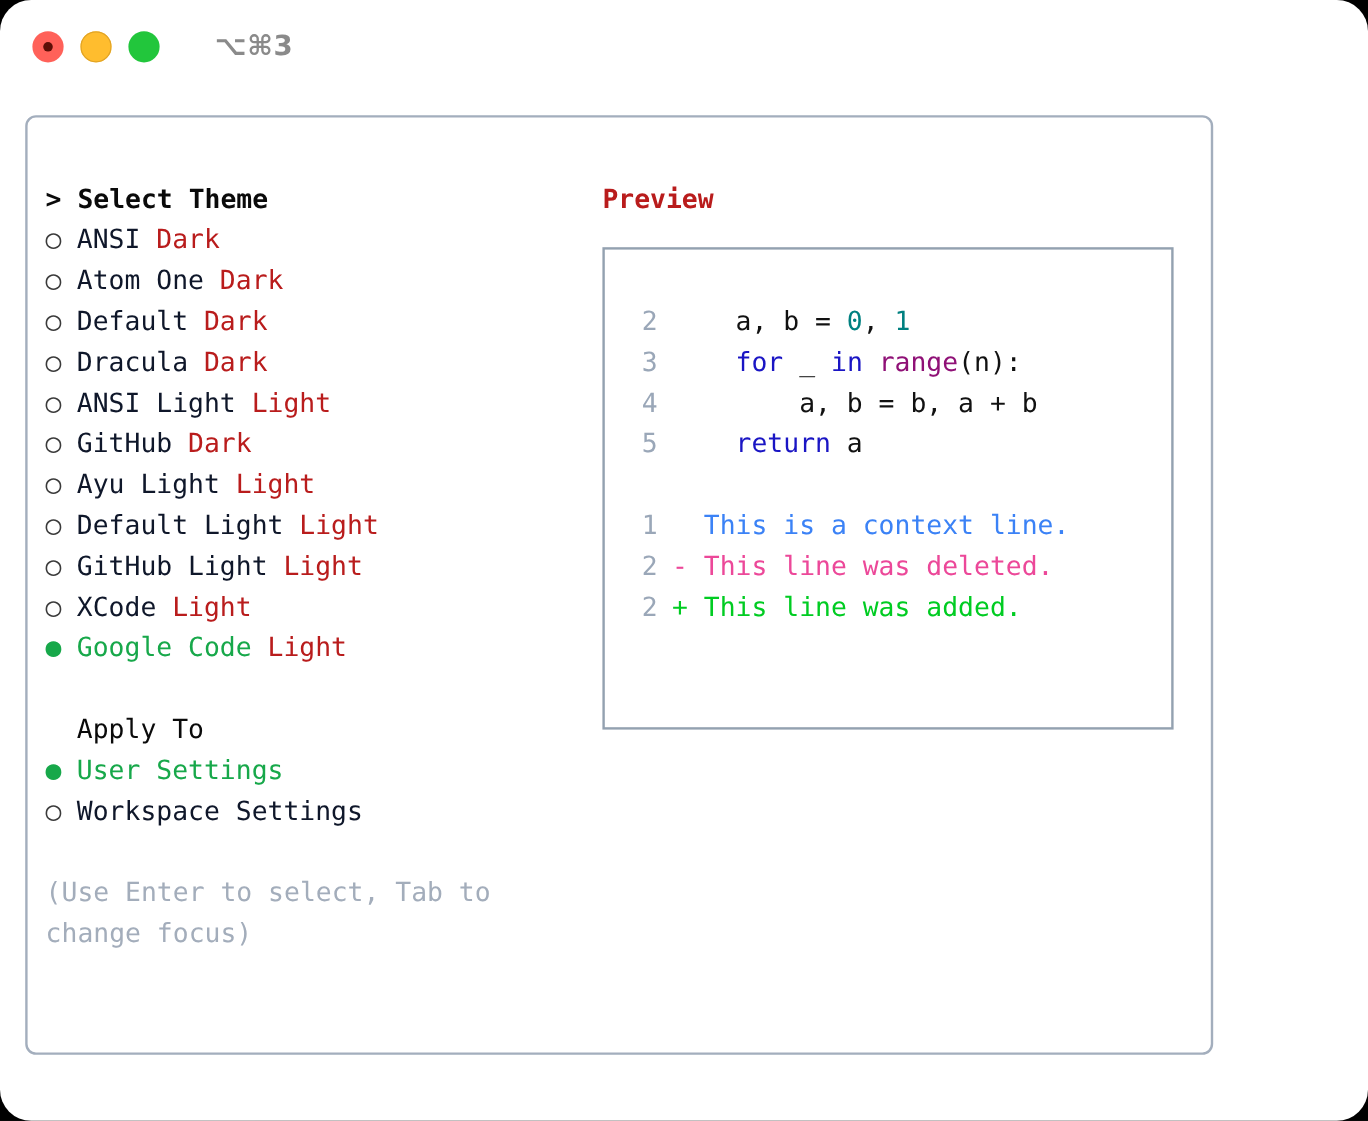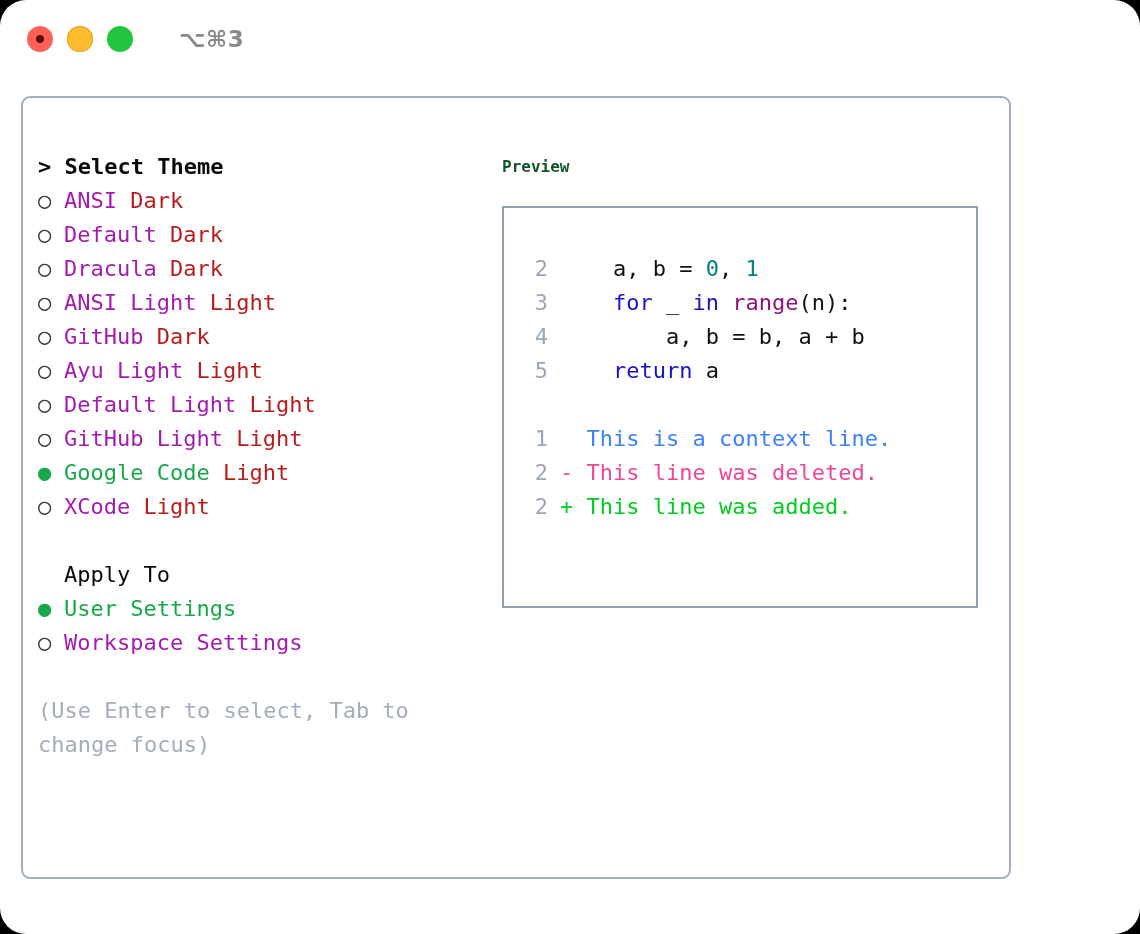--- a/index.html
+++ b/index.html
@@ -114,21 +114,21 @@
     color: #1a1a1a;
     white-space: pre;
   }
   .bullet {
     display: inline-block;
     width: 26px;
     color: #3a3a3a;
   }
   .option-row.selected .bullet { color: #17a84a; }
   .option-row.selected .opt-name { color: #17a84a; }
-  .opt-name { color: #a21caf; }
+  .opt-name { color: #0f172a; }
   .opt-tag  { color: #b91c1c; }
 
   .spacer-sm { height: 34px; }
   .spacer-md { height: 34px; }
 
   .hint {
     font-size: 22px;
     line-height: 34px;
     color: #a3adbb;
     width: 420px;
@@ -136,24 +136,24 @@
   }
 
   
   .right-col {
     position: absolute;
     left: 479px;
     top: 52px;
     width: 490px;
   }
   .preview-title {
-    font-size: 16px;
+    font-size: 22px;
     line-height: 34px;
     font-weight: bold;
-    color: #14532d;
+    color: #b91c1c;
   }
   .preview-box {
     margin-top: 22px;
     width: 476px;
     height: 402px;
     border: 2px solid #93a1b0;
     background: #ffffff;
     box-sizing: border-box;
     padding: 44px 0 0 18px;
   }
@@ -196,29 +196,30 @@
 
   <div class="panel">
     <div class="columns">
 
       <div class="left-col">
 
         <div class="section-header">&gt; Select Theme</div>
 
         <div id="theme-list">
             <div class="option-row"><span class="bullet">○</span><span class="opt-name">ANSI</span><span class="opt-tag"> Dark</span></div>
+            <div class="option-row"><span class="bullet">○</span><span class="opt-name">Atom One</span><span class="opt-tag"> Dark</span></div>
             <div class="option-row"><span class="bullet">○</span><span class="opt-name">Default</span><span class="opt-tag"> Dark</span></div>
             <div class="option-row"><span class="bullet">○</span><span class="opt-name">Dracula</span><span class="opt-tag"> Dark</span></div>
             <div class="option-row"><span class="bullet">○</span><span class="opt-name">ANSI Light</span><span class="opt-tag"> Light</span></div>
             <div class="option-row"><span class="bullet">○</span><span class="opt-name">GitHub</span><span class="opt-tag"> Dark</span></div>
             <div class="option-row"><span class="bullet">○</span><span class="opt-name">Ayu Light</span><span class="opt-tag"> Light</span></div>
             <div class="option-row"><span class="bullet">○</span><span class="opt-name">Default Light</span><span class="opt-tag"> Light</span></div>
             <div class="option-row"><span class="bullet">○</span><span class="opt-name">GitHub Light</span><span class="opt-tag"> Light</span></div>
+            <div class="option-row"><span class="bullet">○</span><span class="opt-name">XCode</span><span class="opt-tag"> Light</span></div>
             <div class="option-row selected"><span class="bullet">●</span><span class="opt-name">Google Code</span><span class="opt-tag"> Light</span></div>
-            <div class="option-row"><span class="bullet">○</span><span class="opt-name">XCode</span><span class="opt-tag"> Light</span></div>
           </div>
 
         <div class="spacer-sm"></div>
 
         <div class="section-header plain" style="padding-left:26px;">Apply To</div>
 
         <div id="apply-list">
             <div class="option-row selected"><span class="bullet">●</span><span class="opt-name">User Settings</span></div>
             <div class="option-row"><span class="bullet">○</span><span class="opt-name">Workspace Settings</span></div>
           </div>

